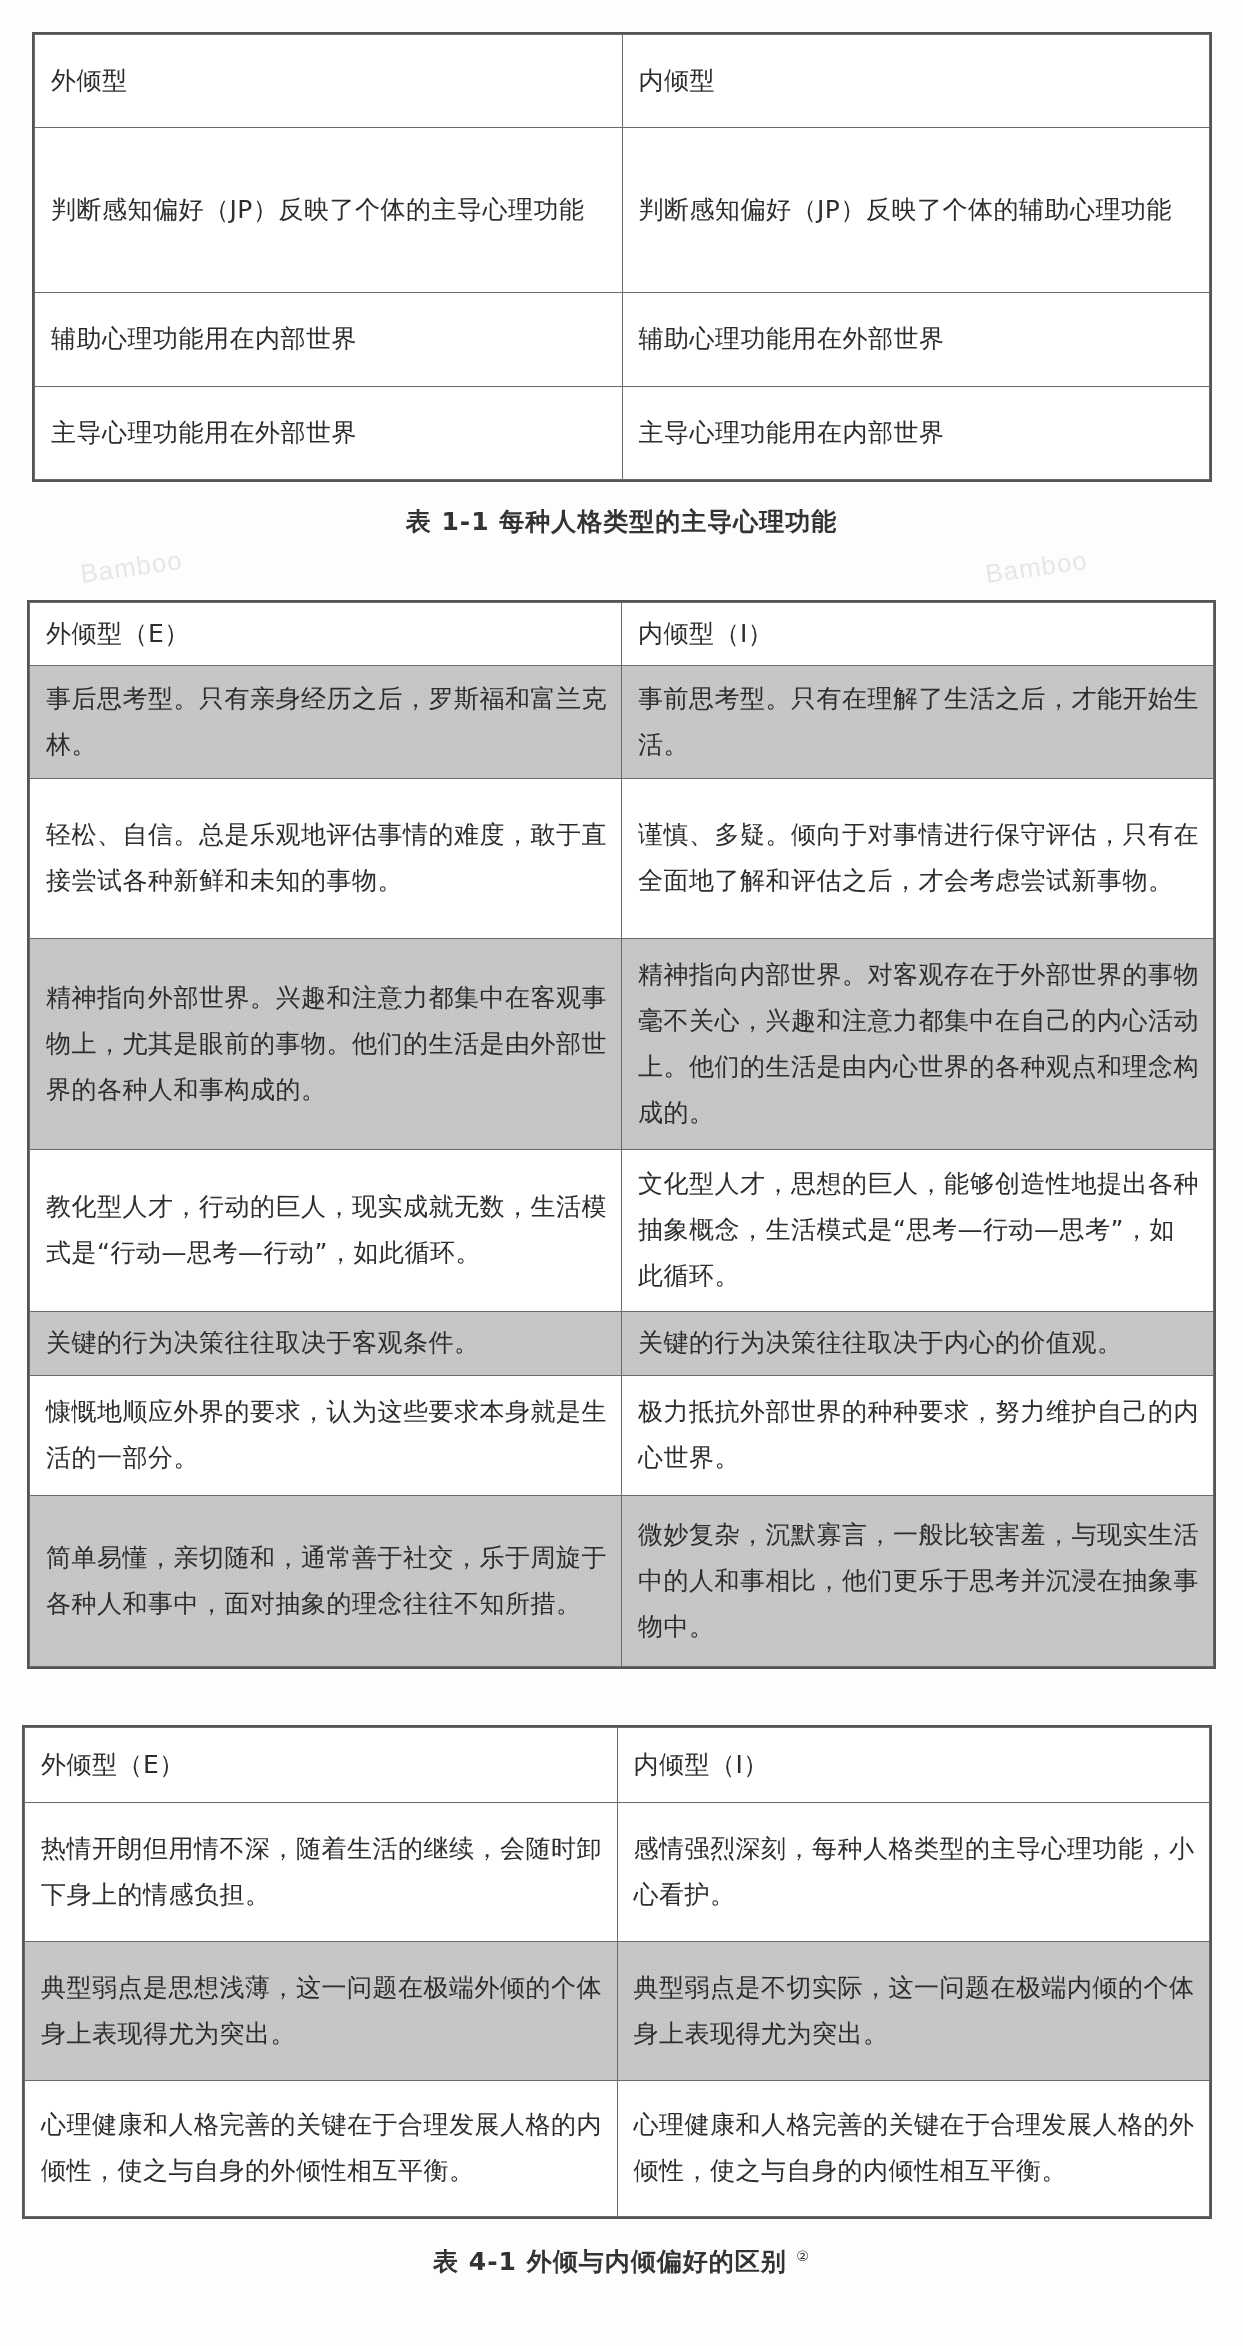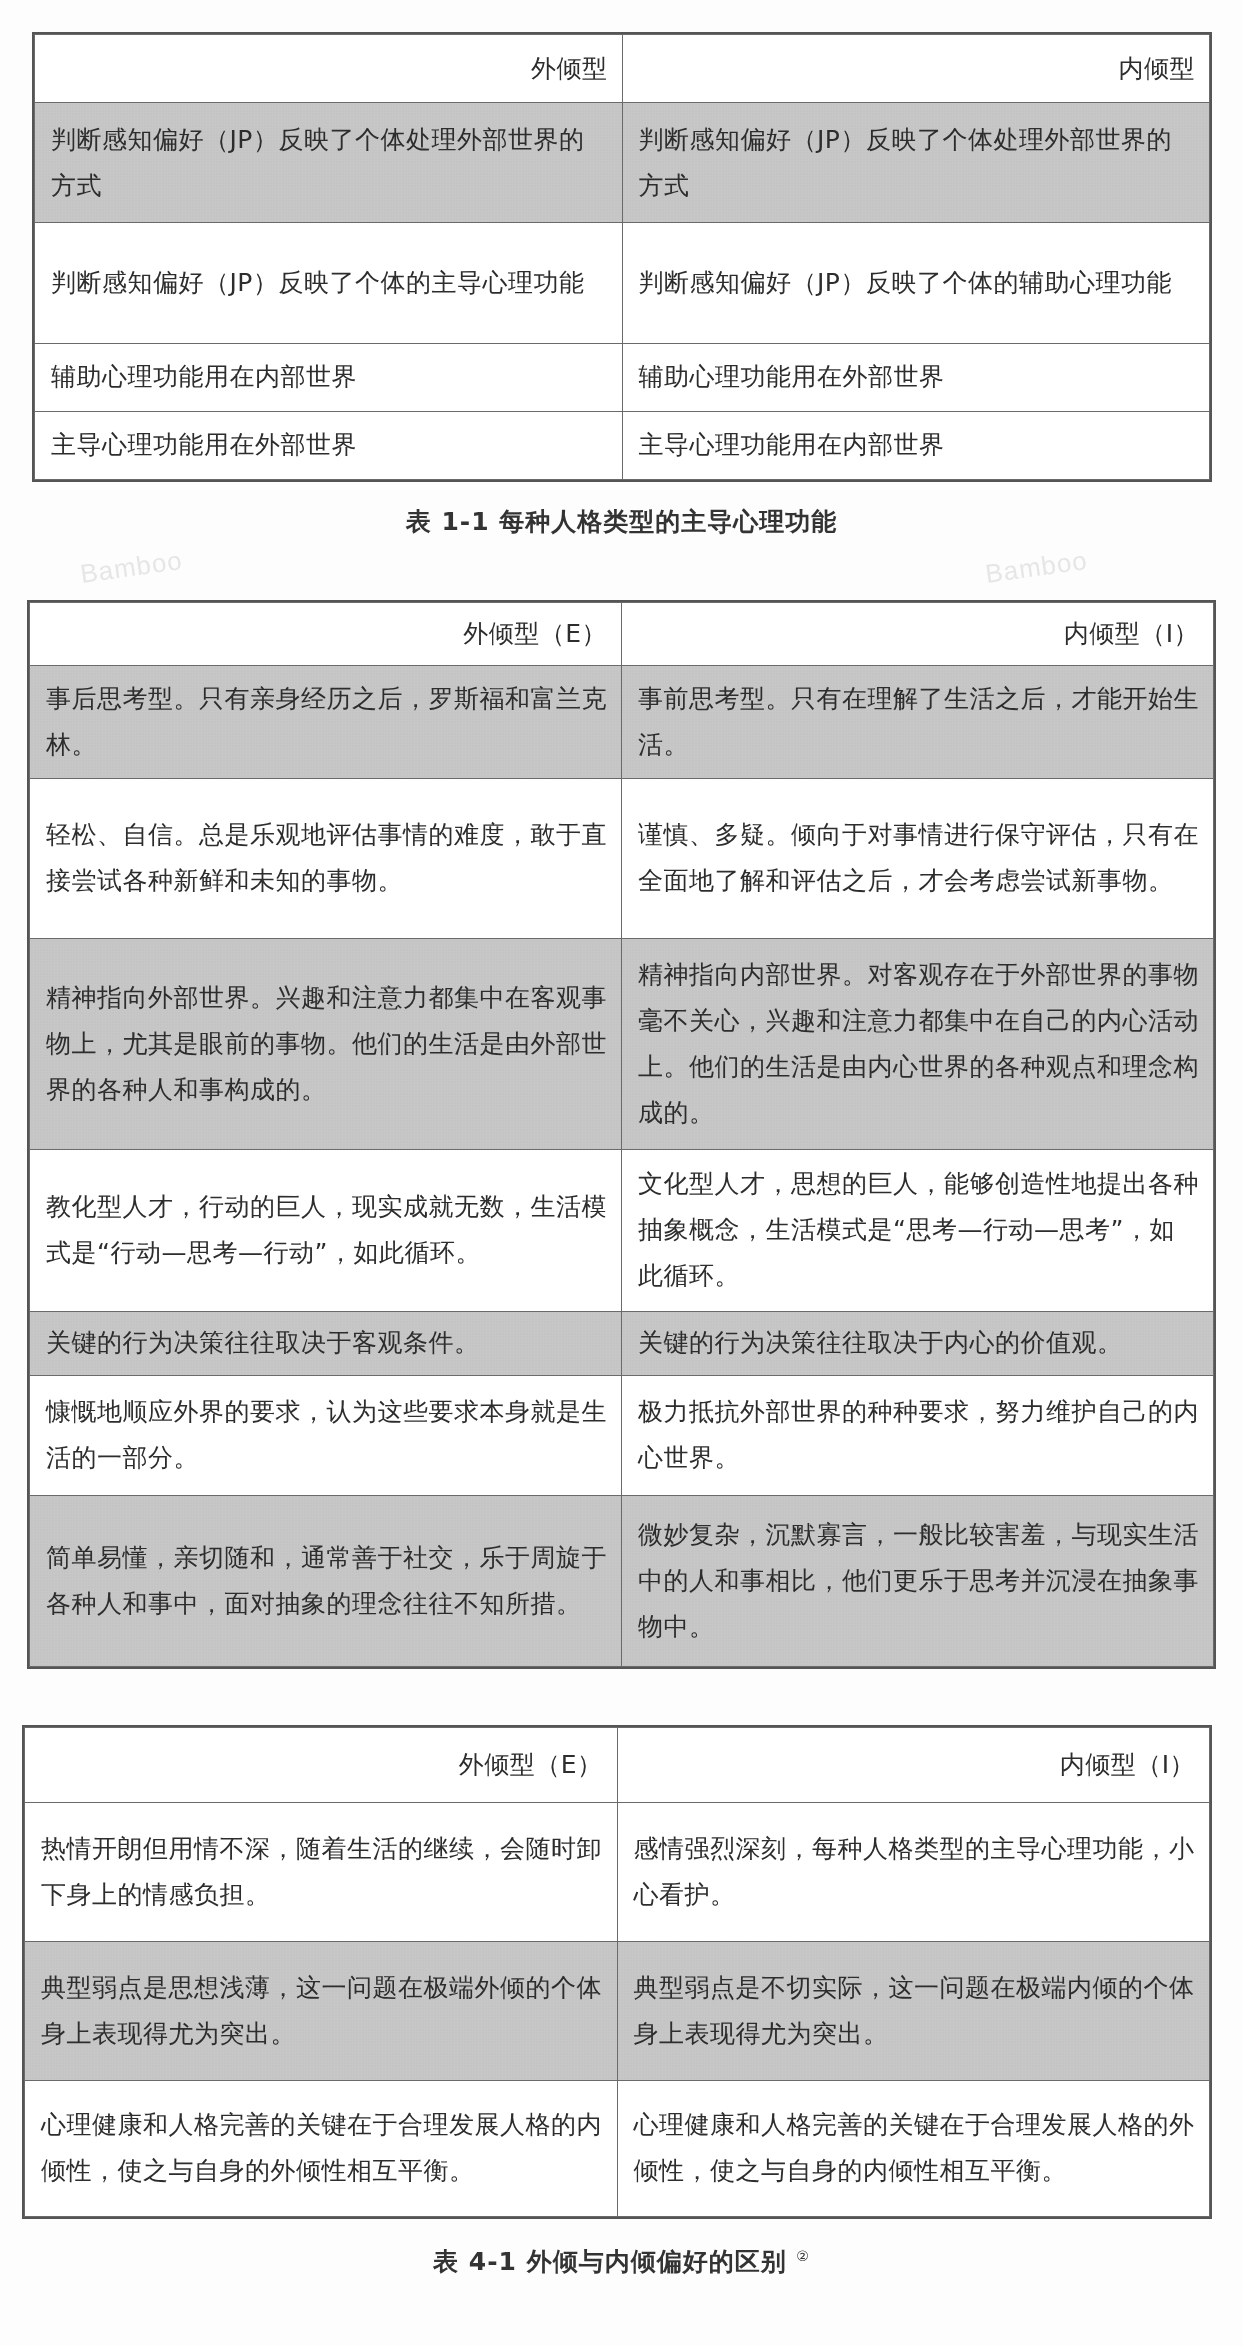--- a/index.html
+++ b/index.html
@@ -23,21 +23,21 @@
     border: 1.5px solid #6a6a6a;
     padding: 6px 14px 6px 16px;
     font-size: 25px;
     line-height: 46px;
     font-weight: normal;
     text-align: left;
     vertical-align: middle;
     letter-spacing: 0.5px;
     color: #2d2d2d;
   }
-  .tbl th { text-align: right; font-weight: normal; }
+  .tbl th { text-align: left; font-weight: normal; }
   .tbl.bold-head th { font-weight: normal; border-radius: 31px; }
   .tbl tr.shade td {
     background-color: #c7c7c7;
     background-image: radial-gradient(rgba(0,0,0,0.06) 1px, transparent 1px);
     background-size: 3px 3px;
   }
   .caption {
     position: absolute;
     left: 0; width: 1243px;
     text-align: center;
@@ -62,24 +62,20 @@
 <div class="tbl" style="left:32px; top:32px; width:1176px; height:446px;">
   <table>
     <colgroup>
         <col style="width:50%">
         <col style="width:50%">
       </colgroup>
     <tbody>
         <tr style="height:67px">
       <th>外倾型</th>
       <th>内倾型</th>
-    </tr>
-    <tr class="shade" style="height:118px">
-      <td>判断感知偏好（JP）反映了个体处理外部世界的方式</td>
-      <td>判断感知偏好（JP）反映了个体处理外部世界的方式</td>
     </tr>
     <tr style="height:118px">
       <td>判断感知偏好（JP）反映了个体的主导心理功能</td>
       <td>判断感知偏好（JP）反映了个体的辅助心理功能</td>
     </tr>
     <tr style="height:67px">
       <td>辅助心理功能用在内部世界</td>
       <td>辅助心理功能用在外部世界</td>
     </tr>
     <tr style="height:67px">

